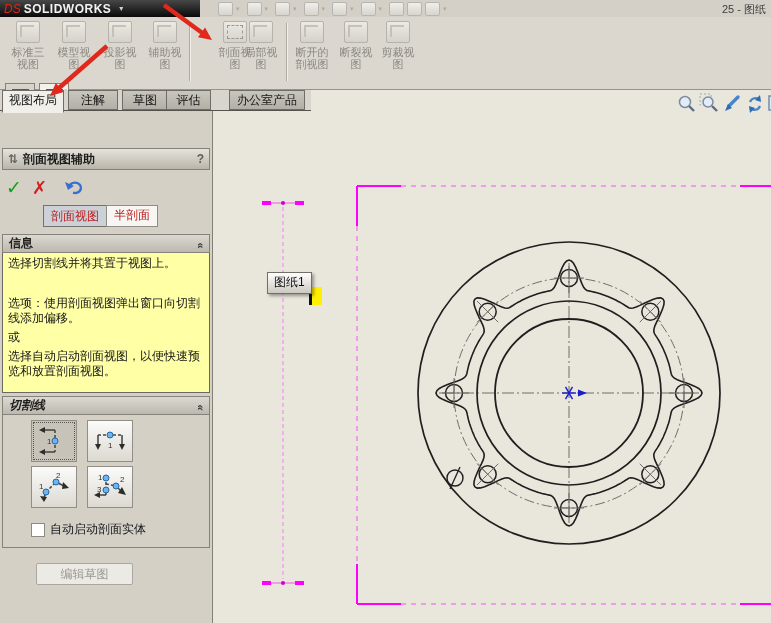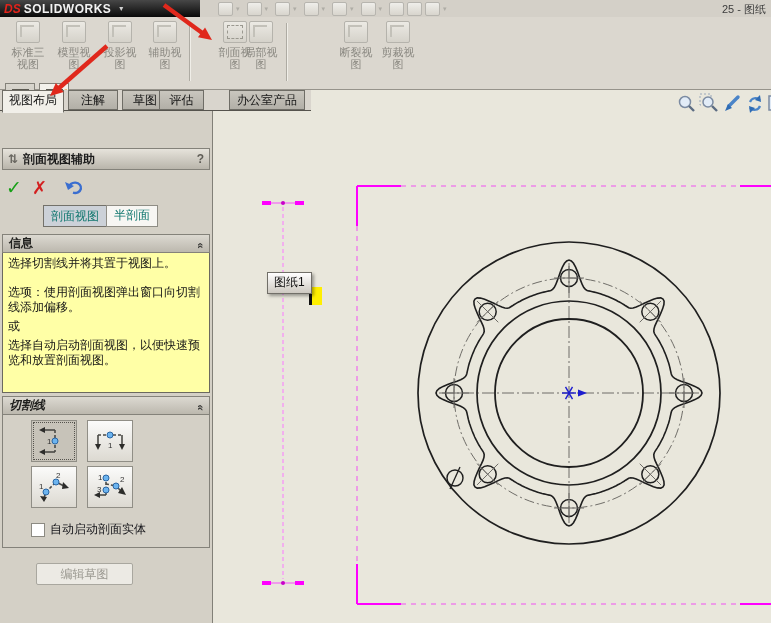--- a/index.html
+++ b/index.html
@@ -2,21 +2,21 @@
 <html><head>
 <meta charset="utf-8">
 <style>
   html,body{margin:0;padding:0;}
   body{width:771px;height:623px;overflow:hidden;font-family:"Liberation Sans","DejaVu Sans",sans-serif;background:#d4d0c8;}
   #app{position:relative;width:771px;height:623px;}
 
   
   .titlebar{position:absolute;left:0;top:0;width:771px;height:17px;background:#d4d0c8;}
   .logo-block{position:absolute;left:0;top:0;width:200px;height:17px;background:linear-gradient(#474747,#090909);display:flex;align-items:center;padding-left:4px;box-sizing:border-box;}
-  .logo-ds{color:#e2231a;font-weight:bold;font-style:italic;font-size:12px;margin-right:3px;}
+  .logo-ds{color:#e2231a;font-weight:normal;font-style:italic;font-size:12px;margin-right:3px;}
   .logo-sw{color:#f2f2f2;font-weight:bold;font-size:12px;letter-spacing:.5px;}
   .logo-caret{color:#cfcfcf;font-size:8px;margin-left:8px;}
   .qat{position:absolute;left:218px;top:1px;height:15px;display:flex;align-items:center;gap:3px;}
   .qicon{width:13px;height:12px;border:1px solid #b7b5af;background:linear-gradient(#efeeea,#d8d5cd);border-radius:2px;}
   .qcaret{color:#aeaca6;font-size:7px;margin-right:4px;}
   .doc-title{position:absolute;left:722px;top:2px;width:49px;overflow:hidden;white-space:nowrap;font-size:11px;color:#3d3d3d;}
 
   
   .ribbon{position:absolute;left:0;top:17px;width:771px;height:73px;background:#dbd7cf;border-bottom:1px solid #96938b;box-sizing:border-box;}
   .ribbon-btn{position:absolute;top:4px;height:64px;text-align:center;color:#8a8881;font-size:11px;line-height:12px;cursor:default;}
@@ -47,28 +47,28 @@
   .pm-glyph{width:15px;height:13px;border:1px solid #5a5850;background:#fdfdfb;position:relative;}
   .pm-glyph::before{content:'';position:absolute;left:2px;top:2px;right:2px;height:2px;background:#b8b6ae;}
   .pm-glyph::after{content:'';position:absolute;right:-3px;top:-4px;width:0;height:0;border-left:6px solid transparent;border-bottom:9px solid #e0962e;transform:rotate(40deg);}
   .pm-header{position:absolute;left:2px;top:37px;width:208px;height:22px;background:linear-gradient(#e6e3db,#b9b5ab);border:1px solid #84827a;box-sizing:border-box;display:flex;align-items:center;font-size:12px;font-weight:bold;color:#1c1c1c;padding:0 5px;}
   .pm-hicon{color:#6a6861;font-size:12px;margin-right:5px;}
   .pm-help{margin-left:auto;color:#5f5d56;font-weight:bold;}
   .pm-actions{position:absolute;left:6px;top:66px;height:22px;display:flex;align-items:center;gap:10px;}
   .ok-glyph{color:#17a017;font-size:19px;font-weight:bold;line-height:18px;}
   .cancel-glyph{color:#d31f1f;font-size:18px;font-weight:bold;line-height:18px;}
   .pm-modes{position:absolute;left:43px;top:94px;height:22px;display:flex;}
-  .mode-btn{height:22px;font-size:12px;padding:0 7px;box-sizing:border-box;line-height:20px;color:#0f766e;}
+  .mode-btn{height:22px;font-size:12px;padding:0 7px;box-sizing:border-box;line-height:20px;color:#b91c1c;}
   .mode-btn.pressed{background:#ccd1d8;border:1px solid #73716a;border-right:none;}
   .mode-btn.raised{background:#f7f6f3;border:1px solid #8f8d85;font-family:Liberation Mono, monospace;}
   .sec-h{position:absolute;left:2px;width:208px;height:19px;background:linear-gradient(#dcd9d1,#bcb8ae);border:1px solid #84827a;box-sizing:border-box;font-size:12px;font-weight:bold;color:#20201e;line-height:17px;padding-left:6px;}
   .chev{float:right;margin:2px 6px 0 0;display:inline-block;transform:rotate(90deg);font-size:11px;color:#3a3a38;font-weight:bold;}
   .info-box{position:absolute;left:2px;top:142px;width:208px;height:140px;background:#ffffa6;border:1px solid #6b695f;border-top:none;box-sizing:border-box;padding:3px 5px;font-size:12px;color:#151515;line-height:15px;}
   .info-box p{margin:0 0 4px 0;}
-  .info-box p.gap{margin-top:14px;}
+  .info-box p.gap{margin-top:25px;}
   .cut-box{position:absolute;left:2px;top:304px;width:208px;height:133px;background:#d4d0c6;border:1px solid #84827a;border-top:none;box-sizing:border-box;}
   .cut-btn{position:absolute;width:46px;height:42px;background:linear-gradient(#fbfbfa,#dcd9d1);border:1px solid #908e86;box-sizing:border-box;display:flex;align-items:center;justify-content:center;}
   .cut-btn.selected{background:#c7c3b9;outline:1px dotted #55534d;outline-offset:-3px;}
   .cb-row{position:absolute;left:28px;top:106px;display:flex;align-items:center;gap:5px;font-size:12px;color:#15151a;}
   .checkbox{width:12px;height:12px;background:#fff;border:1px solid #8c8a82;}
   .edit-sketch{position:absolute;left:36px;top:452px;width:97px;height:22px;background:#eceae4;border:1px solid #a9a79f;border-radius:2px;font-size:12px;color:#9b9991;font-family:inherit;}
 
   svg.overlay{position:absolute;left:0;top:0;z-index:3;pointer-events:none;}
   svg.ann{z-index:50;}
 </style>
@@ -130,20 +130,25 @@
       <div class="ricon section"></div>
       <div>剖面视</div>
         <div>图</div>
     </div>
     <div class="ribbon-btn" style="left:239px;width:44px;">
       <div class="ricon"></div>
       <div>局部视</div>
         <div>图</div>
     </div>
     <div class="rsep" style="left:286px;"></div>
+    <div class="ribbon-btn" style="left:290px;width:44px;">
+      <div class="ricon"></div>
+      <div>断开的</div>
+        <div>剖视图</div>
+    </div>
     <div class="ribbon-btn" style="left:336px;width:40px;">
       <div class="ricon"></div>
       <div>断裂视</div>
         <div>图</div>
     </div>
     <div class="ribbon-btn" style="left:378px;width:40px;">
       <div class="ricon"></div>
       <div>剪裁视</div>
         <div>图</div>
     </div>
@@ -173,21 +178,21 @@
       </svg>
     <svg width="14" height="22">
         <rect x="1" y="3" width="16" height="14" fill="#dfe9f5" stroke="#7b8ba2" stroke-width="1.5"></rect>
       </svg>
   </div>
 
   <div class="tabstrip">
     <div class="tab active" style="left:2px;width:62px;">视图布局</div>
     <div class="tab" style="left:68px;width:50px;">注解</div>
     <div class="tab" style="left:122px;width:46px;">草图</div>
-    <div class="tab" style="left:159px;width:45px;">评估</div>
+    <div class="tab" style="left:166px;width:45px;">评估</div>
     <div class="tab" style="left:229px;width:76px;">办公室产品</div>
   </div>
 
   <div class="panel">
     <div class="pm-tabstrip">
       <div class="pm-tab" style="left:5px;">
           <span class="fm-glyph"></span>
         </div>
       <div class="pm-tab active" style="left:39px;">
           <span class="pm-glyph"></span>

